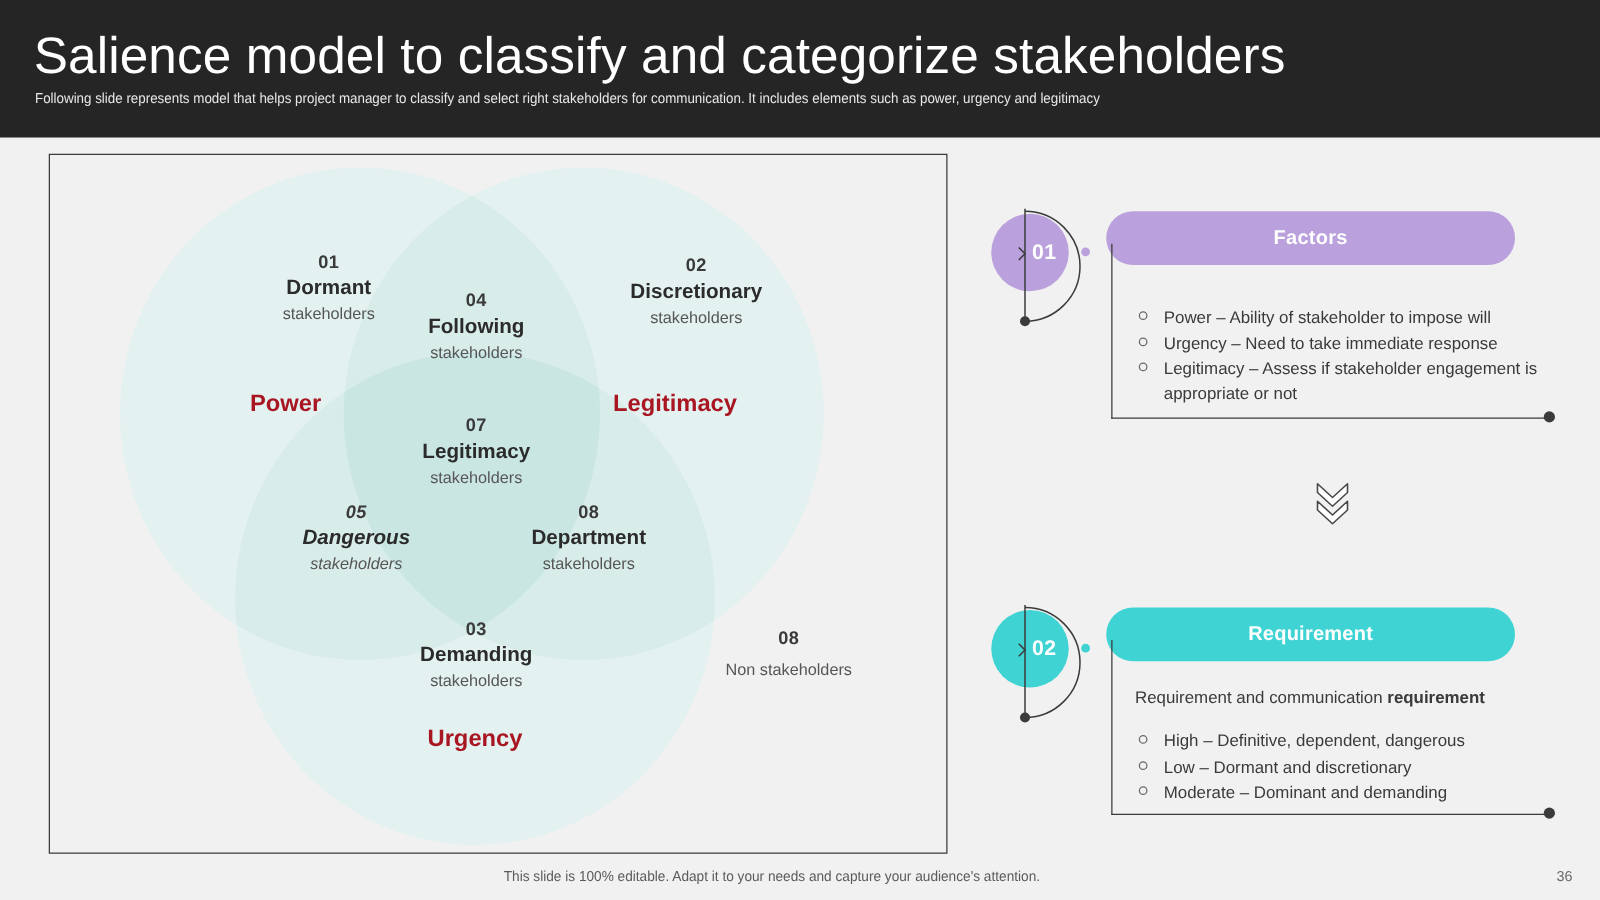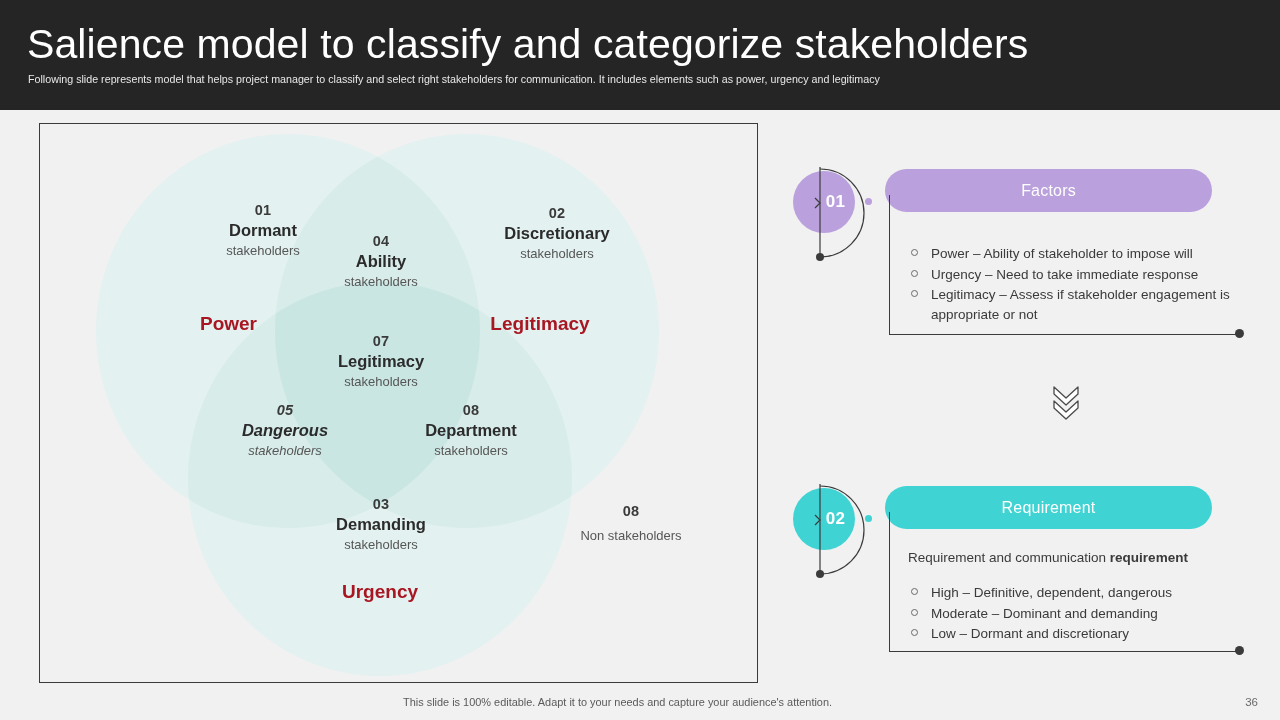--- a/index.html
+++ b/index.html
@@ -136,21 +136,21 @@
   }
 
   .pill {
     position: absolute;
     height: 43px;
     border-radius: 22px;
     display: flex;
     align-items: center;
     justify-content: center;
     font-size: 16px;
-    font-weight: 400;
+    font-weight: 700;
     color: #ffffff;
     letter-spacing: 0.2px;
   }
 
   .body-box {
     position: absolute;
     border-left: 1.5px solid #3b3b3b;
     border-bottom: 1.5px solid #3b3b3b;
   }
   .body-end-dot {
@@ -267,21 +267,21 @@
       </div>
 
       <div class="venn-label" style="left:417px; top:81px; width:200px;">
         <div class="venn-num">02</div>
         <div class="venn-name">Discretionary</div>
         <div class="venn-sub">stakeholders</div>
       </div>
 
       <div class="venn-label" style="left:241px; top:109px; width:200px;">
         <div class="venn-num">04</div>
-        <div class="venn-name">Ability</div>
+        <div class="venn-name">Following</div>
         <div class="venn-sub">stakeholders</div>
       </div>
 
       <div class="venn-label" style="left:241px; top:209px; width:200px;">
         <div class="venn-num">07</div>
         <div class="venn-name">Legitimacy</div>
         <div class="venn-sub">stakeholders</div>
       </div>
 
       <div class="venn-label" style="left:145px; top:278px; width:200px;font-style:italic;">
@@ -383,25 +383,25 @@
       <span>Requirement and communication </span><b>requirement</b>
     </div>
 
     <ul class="bullet-list" style="position:absolute; left:896px; top:571px; width:340px;">
       <li>
         <span class="bul"></span>
         <span>High – Definitive, dependent, dangerous</span>
       </li>
       <li>
         <span class="bul"></span>
+        <span>Low – Dormant and discretionary</span>
+      </li>
+      <li>
+        <span class="bul"></span>
         <span>Moderate – Dominant and demanding</span>
-      </li>
-      <li>
-        <span class="bul"></span>
-        <span>Low – Dormant and discretionary</span>
       </li>
     </ul>
   </div>
 
   <div class="footer-note">This slide is 100% editable. Adapt it to your needs and capture your audience's attention.</div>
   <div class="page-num">36</div>
 
 </div>
 
 </body></html>

